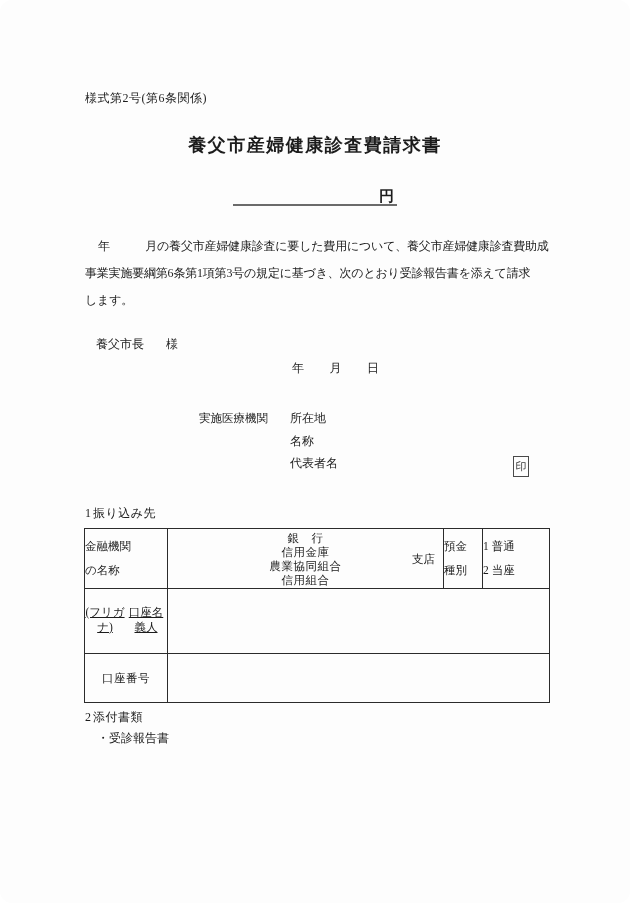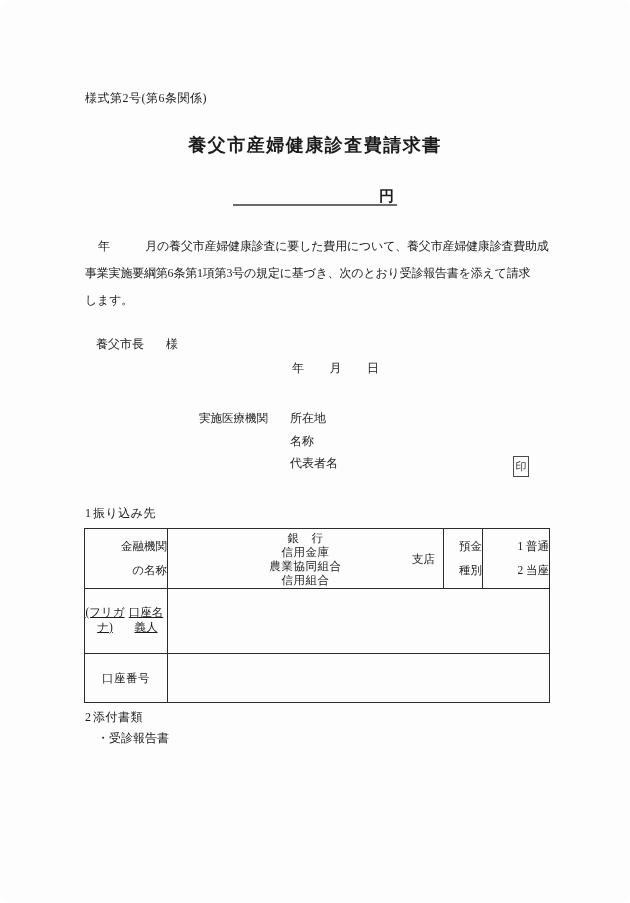--- a/index.html
+++ b/index.html
@@ -82,21 +82,21 @@
     grid-template-rows:60px 65px 48px;
     border:1px solid #2b2b2b;
     font-size:11.5px;
   }
   .cell { border-right:1px solid #2b2b2b; border-bottom:1px solid #2b2b2b; }
   .cell.no-r { border-right:none; }
   .cell.no-b { border-bottom:none;text-align:center; }
   .cell.span-rest { grid-column:2 / 5; }
   .v-spread {
     display:flex; flex-direction:column;
-    justify-content:space-evenly; align-items:flex-end;
+    justify-content:space-evenly; align-items:flex-start;
     text-align:center;
   }
   .r1c2 { position:relative; display:flex; align-items:center; justify-content:center; }
   .bank-types { text-align:center; line-height:14px; letter-spacing:0.5px; }
   .branch {
     position:absolute; right:8px; top:50%;
     transform:translateY(-50%);
   }
   .r2c1 {
     display:flex; flex-direction:row;

